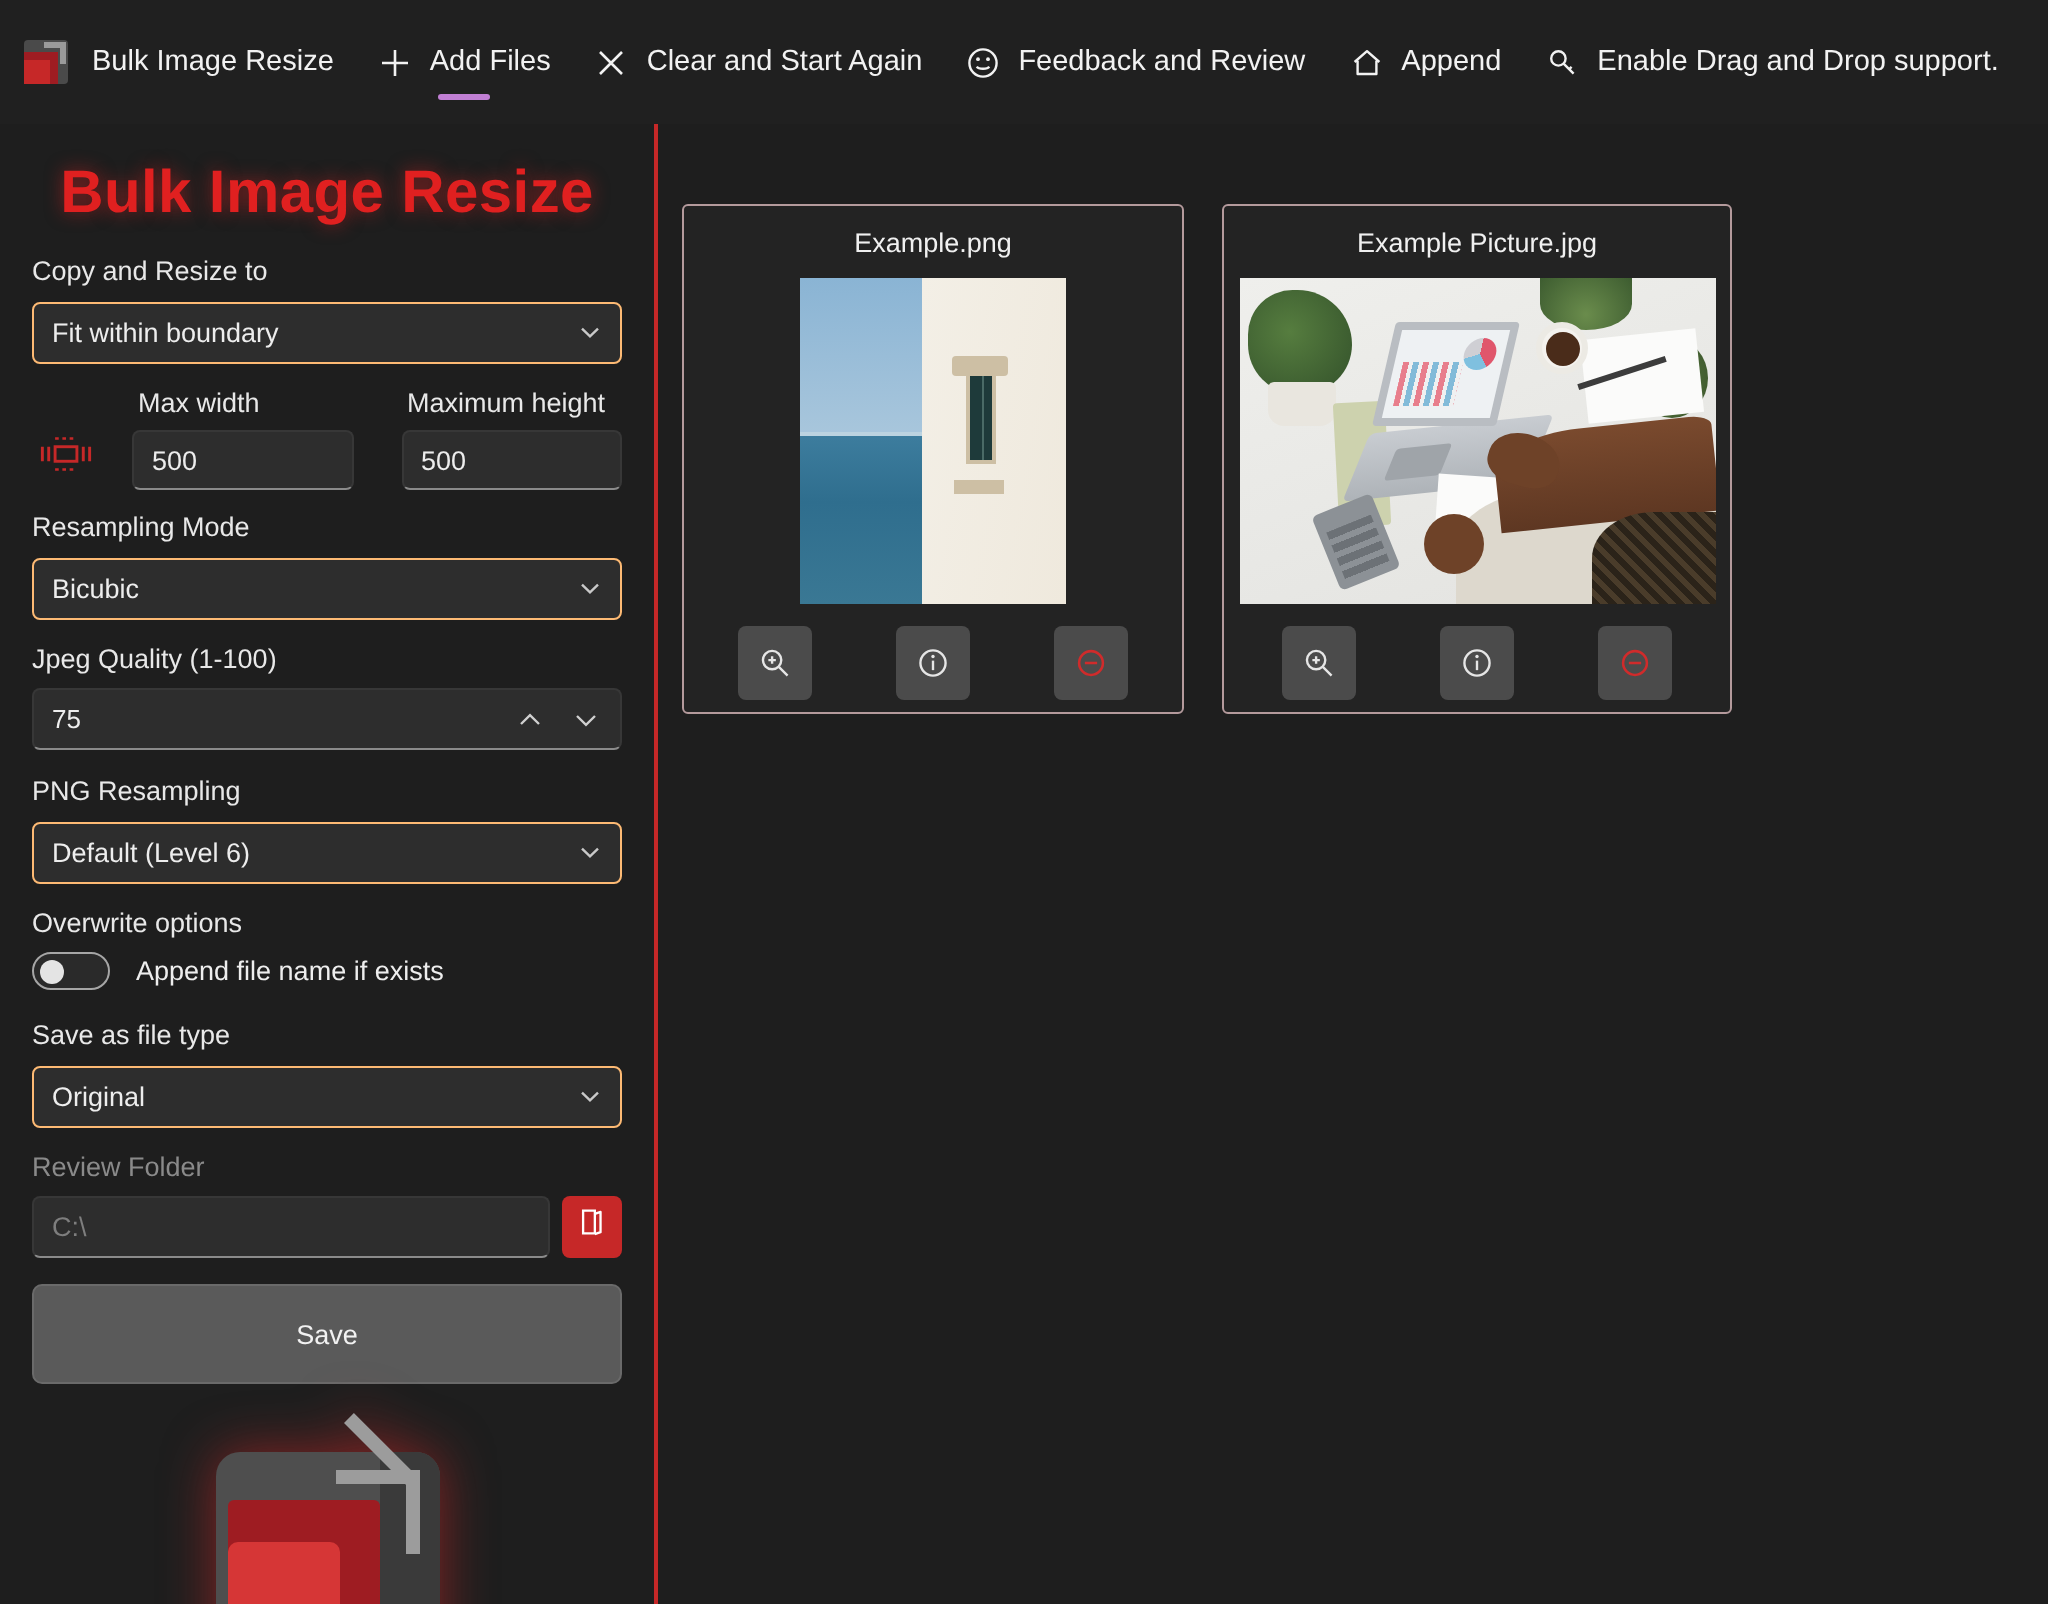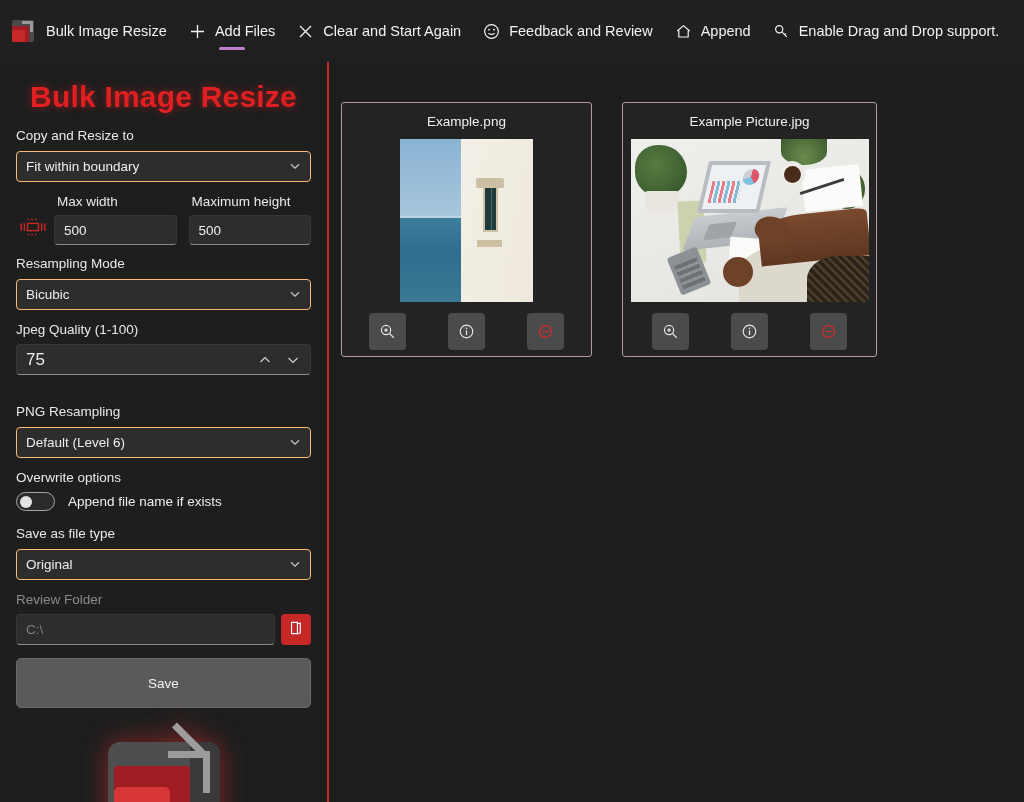--- a/index.html
+++ b/index.html
@@ -114,21 +114,21 @@
     cursor: pointer;
     margin-bottom: 11px;
     position: relative;
   }
   .combo .chev { margin-left: auto; color: #c9c9c9; }
   .chev svg { display: block; }
 
   .dim-row {
     display: flex;
     align-items: flex-end;
-    gap: 4px;
+    gap: 16px;
     margin-bottom: 10px;
   }
   .resize-glyph { width: 34px; height: 44px; flex:none; display:flex; align-items:flex-end; justify-content:center; padding-bottom: 8px; }
   .dim-col { flex: 1; }
   .dim-col + .dim-col { margin-left: 8px; }
   .dim-col .field-label { margin-bottom: 5px; padding-left: 3px; }
   .txtbox {
     height: 30px;
     background: #2d2d2d;
     border: 1px solid #373737;
@@ -145,22 +145,22 @@
   .spinner {
     height: 31px;
     background: #2d2d2d;
     border: 1px solid #373737;
     border-bottom: 1px solid #8a8a8a;
     border-radius: 4px;
     display: flex;
     align-items: center;
     padding: 0 4px 0 9px;
     color: #ededed;
-    font-size: 17px;
-    margin-bottom: 28px;
+    font-size: 13px;
+    margin-bottom: 12px;
   }
   .spin-btns { margin-left: auto; display: flex; gap: 2px; }
   .spin-btn { width: 26px; height: 25px; display:flex; align-items:center; justify-content:center; color:#d0d0d0; cursor:pointer; border-radius:3px; }
 
   .toggle-row { display: flex; align-items: center; gap: 13px; margin-bottom: 14px; margin-top: 3px; }
   .toggle {
     width: 39px; height: 19px;
     border: 1px solid #a6a6a6;
     border-radius: 10px;
     background: #2a2a2a;
@@ -224,21 +224,21 @@
   .count-label {
     position: absolute;
     top: 81px;
     left: 0; right: 0;
     text-align: center;
     color: #eaeaea;
     font-size: 13.5px;
   }
   .cards {
     display: flex;
-    gap: 30px;
+    gap: 19px;
     padding: 40px 0 0 12px;
   }
   .card {
     border: 1px solid #b49a9c;
     border-radius: 3px;
     background: #232323;
     padding: 11px 0 0;
     display: flex;
     flex-direction: column;
     align-items: center;

